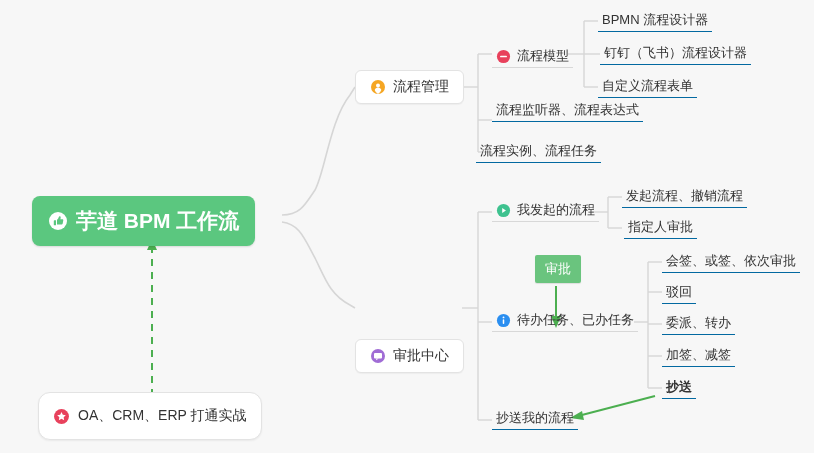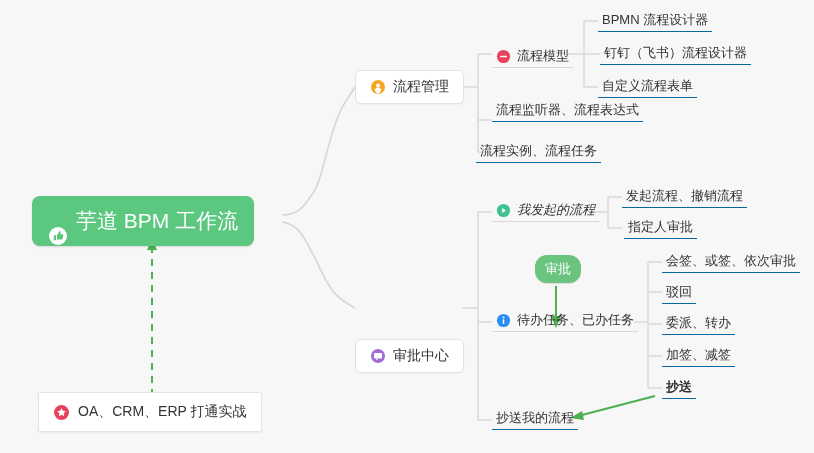--- a/index.html
+++ b/index.html
@@ -15,26 +15,26 @@
   svg.lines { position:absolute; left:0; top:0; width:814px; height:453px; pointer-events:none; }
 
   .node { position:absolute; box-sizing:border-box; }
 
   
   .root {
     background:#5bc77f;
     border-radius:8px;
     color:#fff;
     font-size:21px;
-    font-weight:normal;
+    font-weight:bold;
     padding:0 16px;
     height:50px;
     line-height:50px;
     display:flex;
-    align-items:flex-end;
+    align-items:center;
     box-shadow:0 1px 2px rgba(0,0,0,0.12);
     white-space:nowrap;
   }
   .root .icon { margin-right:8px; display:inline-flex; align-items:center; }
 
   
   .box1 {
     background:#fff;
     border:1px solid #e3e3e3;
     border-radius:6px;
@@ -59,32 +59,32 @@
     line-height:16px;
   }
   .leaf.icon-leaf { display:flex; align-items:center; border-bottom:1px solid #d8d8d8; }
   .leaf.icon-leaf .icon { margin-right:6px; display:inline-flex; align-items:center; }
 
   
   .tag-green {
     background:#6ac47e;
     color:#fff;
     font-size:13px;
-    border-radius:12px;
+    border-radius:2px;
     padding:5px 10px;
     white-space:nowrap;
     box-shadow:0 1px 1px rgba(0,0,0,0.1);
   }
 
   
   .callout {
     background:#fff;
     border:1px solid #e3e3e3;
-    border-radius:2px;
-    height:40px;
+    border-radius:12px;
+    height:48px;
     display:flex;
     align-items:center;
     padding:0 14px;
     font-size:14px;
     box-shadow:0 1px 2px rgba(0,0,0,0.06);
     white-space:nowrap;
   }
   .callout .icon { margin-right:8px; display:inline-flex; align-items:center; }
 </style>
 </head>
@@ -183,21 +183,21 @@
     <span class="icon">
       <svg width="16" height="16" viewBox="0 0 16 16">
           <circle cx="8" cy="8" r="7" fill="#a06cd5"></circle>
           <rect x="4" y="5" width="8" height="5.4" rx="1" fill="#fff"></rect>
           <path d="M6.2 10.4h2.4L6.2 12.2z" fill="#fff"></path>
         </svg>
     </span>
     <span>审批中心</span>
   </div>
 
-  <div class="node" style="left:492px; top:202px; display:flex; align-items:center;font-style:italic;">
+  <div class="node" style="left:492px; top:202px; display:flex; align-items:center;">
     <span class="leaf icon-leaf">
       <span class="icon">
         <svg width="15" height="15" viewBox="0 0 16 16">
             <circle cx="8" cy="8" r="7" fill="#3ec28f"></circle>
             <path d="M6.6 5.4l4 2.6-4 2.6z" fill="#fff"></path>
           </svg>
       </span>
       <span>我发起的流程</span>
     </span>
   </div>

